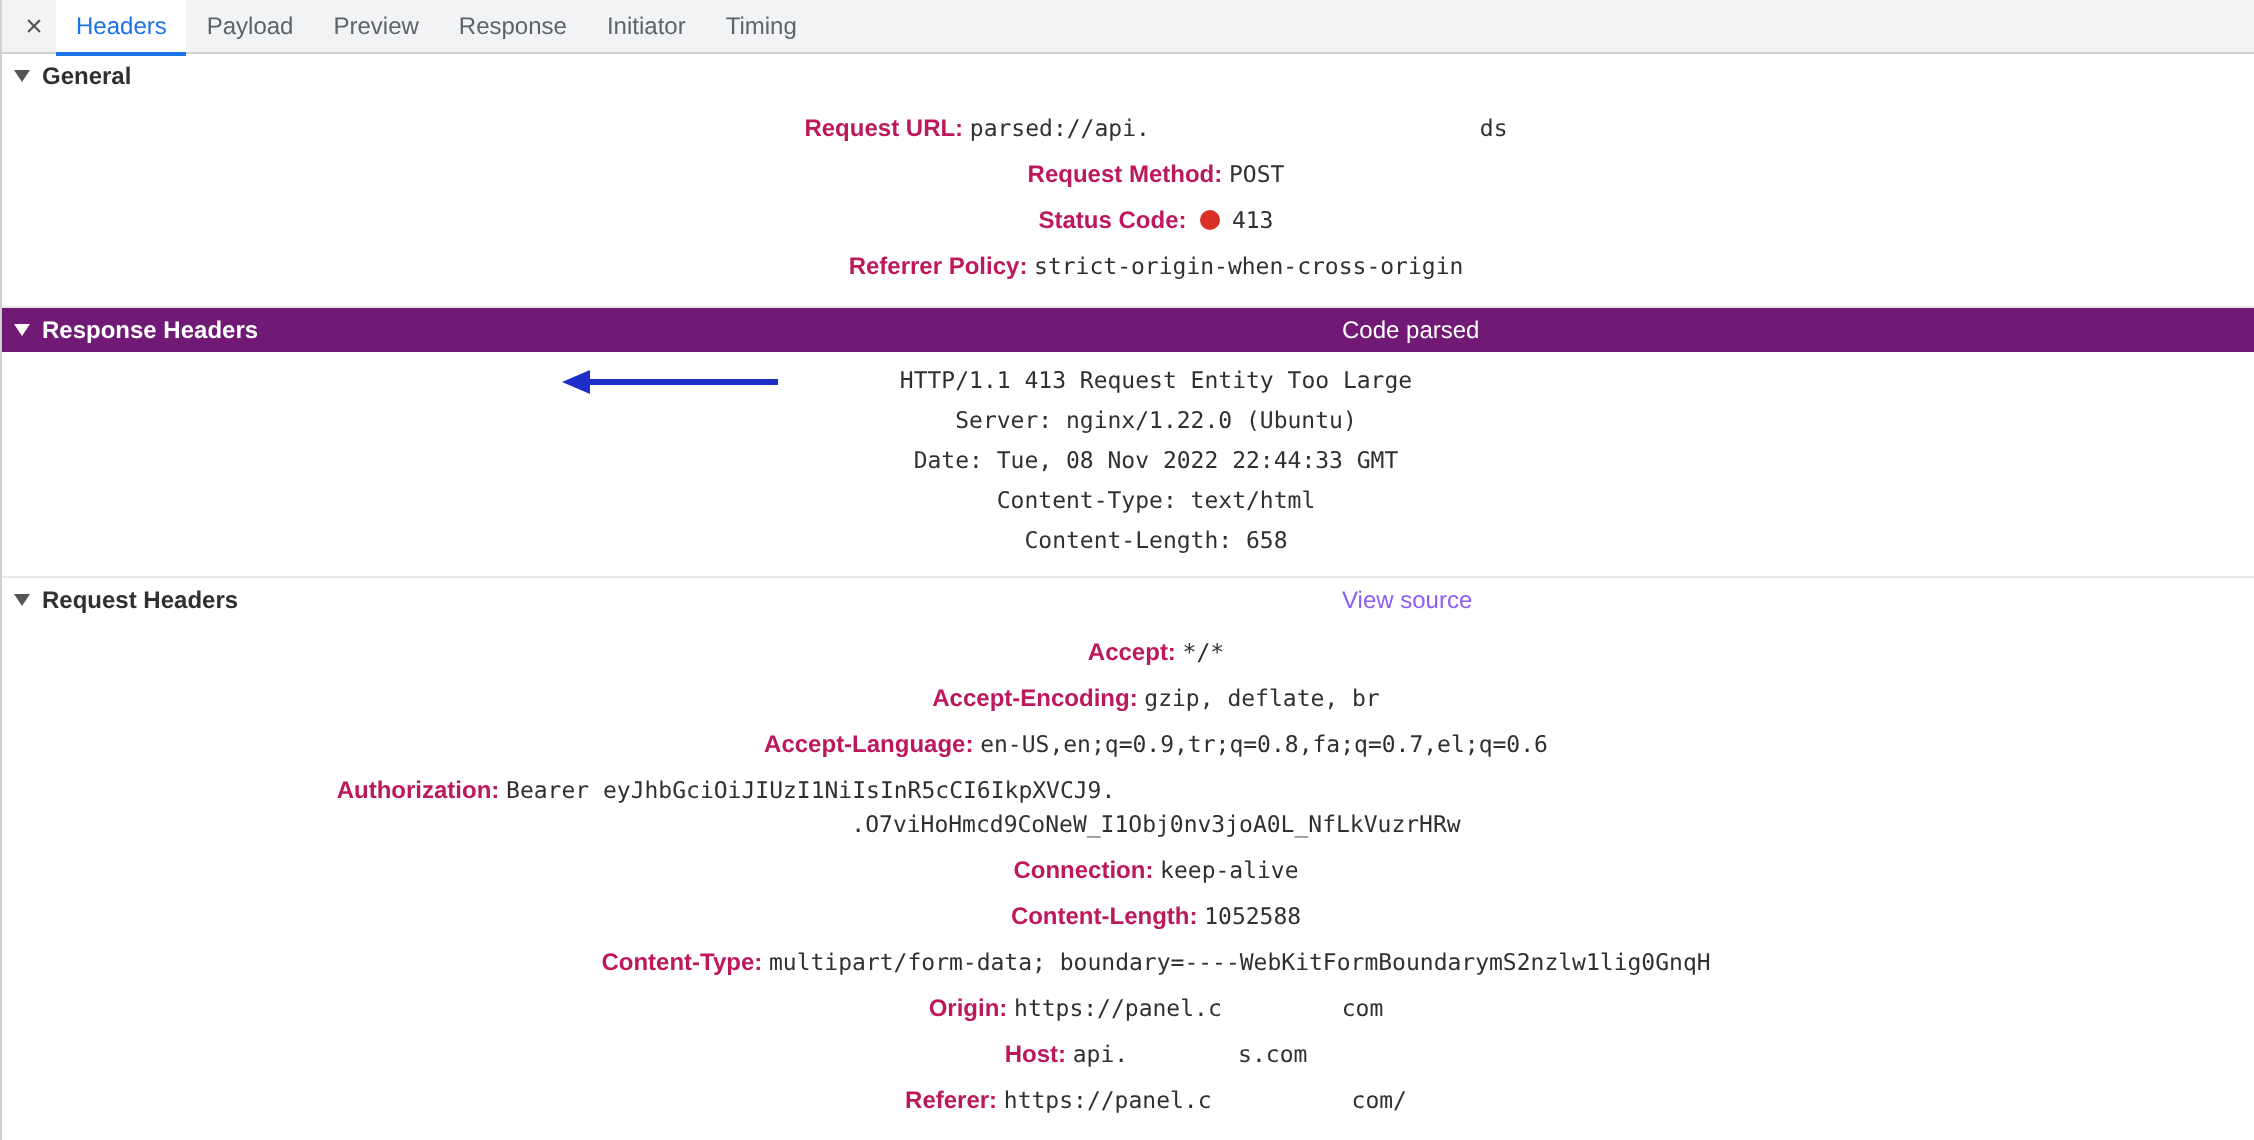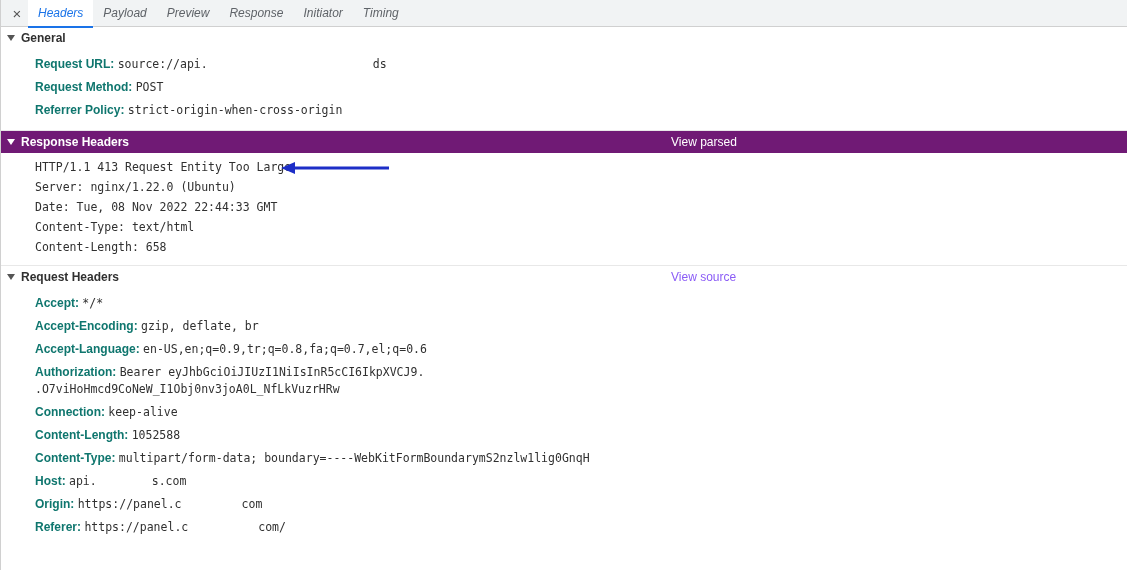--- a/index.html
+++ b/index.html
@@ -27,37 +27,37 @@
     display: flex; align-items: center; justify-content: center;
     color: #555;
     font-size: 15px;
     cursor: pointer;
   }
   .tabs .tab {
     padding: 5px 10px 5px 10px;
     color: #5f6368;
     cursor: pointer;
     line-height: 16px;
-    font-style: italic;
   }
   .tabs .tab.active {
     color: #1a73e8;
     border-bottom: 2px solid #1a73e8;
     margin-bottom: -1px;
     background: #fff;
   }
 
   .panel-content {
     border-left: 1px solid #d0d0d0;
     height: calc(570px - 27px);
     overflow-y: auto;
   }
 
   .section {
     border-bottom: 1px solid #e8e8e8;
+    text-align: center;
   }
   .section-header {
     display: flex;
     align-items: center;
     padding: 4px 6px;
     font-weight: bold;
     cursor: pointer;
     position: relative;
   }
   .section-header.highlight {
@@ -86,21 +86,21 @@
 
   .rows {
     padding: 4px 0 8px 0;
   }
   .row {
     padding: 3px 6px 3px 34px;
     line-height: 17px;
   }
   .label {
     font-weight: bold;
-    color: #0f766e;
+    color: #be185d;
     margin-top: 48px;
   }
   .value {
     color: #303030;
   }
   .mono {
     font-family: Menlo, Consolas, monospace;
     font-size: 11.5px;
   }
   .status-dot {
@@ -140,39 +140,44 @@
 
   <div class="section">
     <div class="section-header">
       <span class="caret"></span>
       <span>General</span>
     </div>
     <div class="rows">
       <div class="row">
         <span class="label">Request URL:</span>
         <span class="value mono">
-          <span>source://api.</span><span style="display:inline-block;width:165px;"></span><span>ds</span>
+          <span>parsed://api.</span><span style="display:inline-block;width:165px;"></span><span>ds</span>
         </span>
       </div>
       <div class="row">
         <span class="label">Request Method:</span>
         <span class="value mono">POST</span>
+      </div>
+      <div class="row">
+        <span class="label">Status Code:</span>
+        <span class="status-dot"></span>
+        <span class="value mono">413</span>
       </div>
       <div class="row">
         <span class="label">Referrer Policy:</span>
         <span class="value mono">strict-origin-when-cross-origin</span>
       </div>
     </div>
   </div>
 
   <div class="section">
     <div class="section-header highlight">
       <span class="caret"></span>
       <span>Response Headers</span>
-      <span class="section-action link">View parsed</span>
+      <span class="section-action link">Code parsed</span>
     </div>
     <div class="rows mono">
       <div class="raw-line" style="position:relative;">
         <span>HTTP/1.1 413 Request Entity Too Large</span>
         
         <svg class="annotation-arrow" width="110" height="18" style="left:280px; top:2px;">
           <line x1="108" y1="9" x2="10" y2="9" stroke="#1d2ec7" stroke-width="3"></line>
           <polygon points="0,9 14,3 14,15" fill="#1d2ec7"></polygon>
         </svg>
       </div>
@@ -214,32 +219,32 @@
       </div>
       <div class="row">
         <span class="label">Content-Length:</span>
         <span class="value mono">1052588</span>
       </div>
       <div class="row">
         <span class="label">Content-Type:</span>
         <span class="value mono">multipart/form-data; boundary=----WebKitFormBoundarymS2nzlw1lig0GnqH</span>
       </div>
       <div class="row">
+        <span class="label">Origin:</span>
+        <span class="value mono">
+          <span>https://panel.c</span><span style="display:inline-block;width:60px;"></span><span>com</span>
+        </span>
+      </div>
+      <div class="row">
         <span class="label">Host:</span>
         <span class="value mono">
           <span>api.</span><span style="display:inline-block;width:55px;"></span><span>s.com</span>
         </span>
       </div>
       <div class="row">
-        <span class="label">Origin:</span>
-        <span class="value mono">
-          <span>https://panel.c</span><span style="display:inline-block;width:60px;"></span><span>com</span>
-        </span>
-      </div>
-      <div class="row">
         <span class="label">Referer:</span>
         <span class="value mono">
           <span>https://panel.c</span><span style="display:inline-block;width:70px;"></span><span>com/</span>
         </span>
       </div>
 
     </div>
   </div>
 
 </div>

